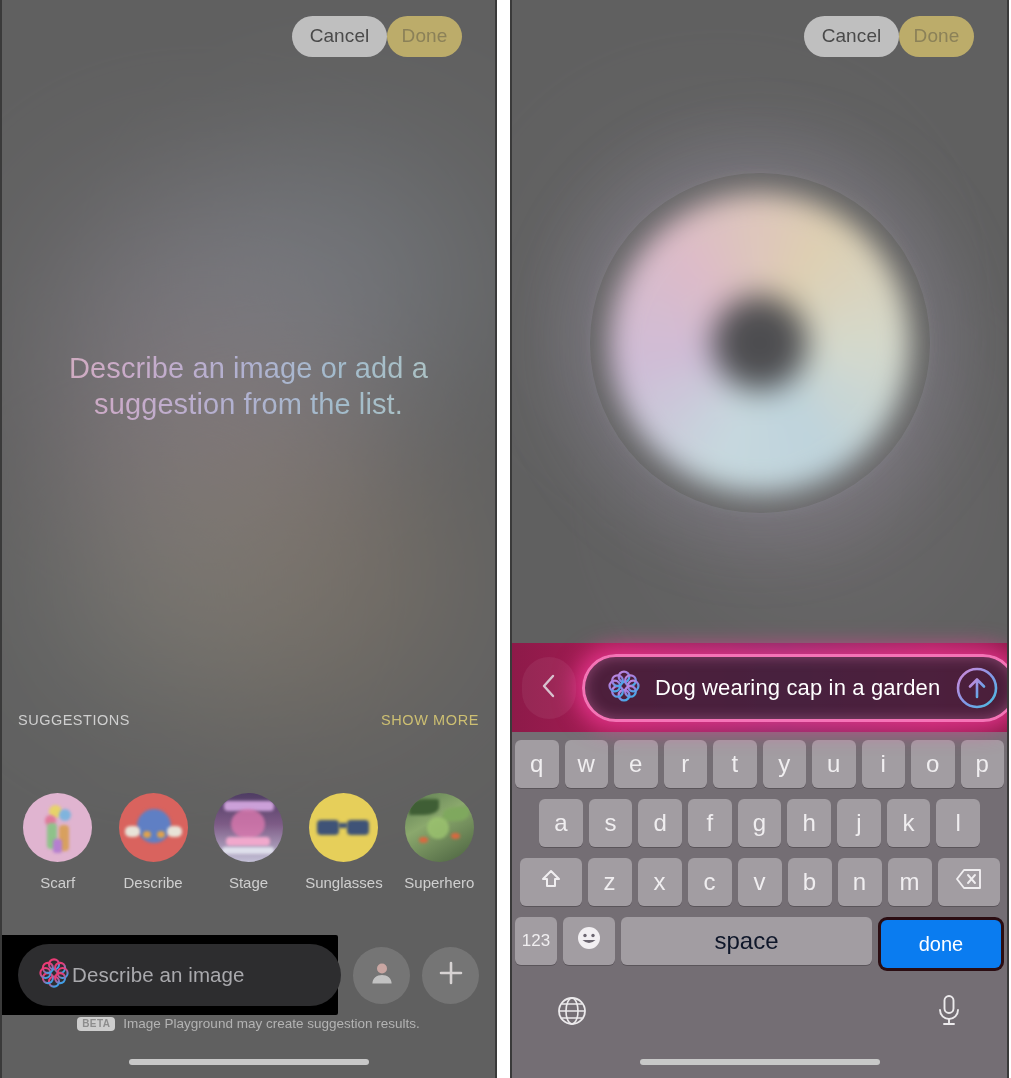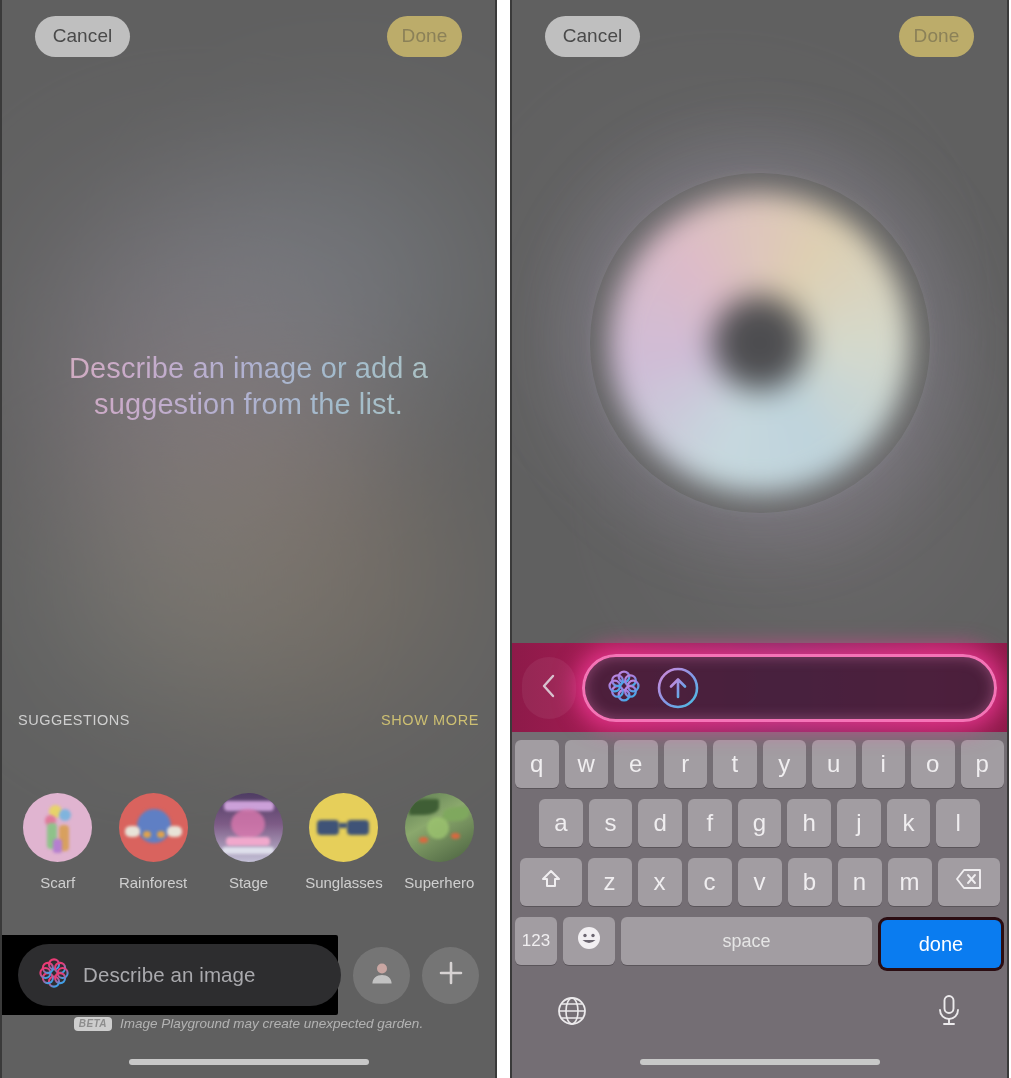--- a/index.html
+++ b/index.html
@@ -26,21 +26,21 @@
 
   
   .wallpaper { position:absolute; inset:0; overflow:hidden; }
   .blob { position:absolute; border-radius:50%; filter:blur(70px); }
 
   .dim { position:absolute; inset:0; background:rgba(90,90,90,0.62); }
 
   
   .topbar {
     position:absolute; left:0; right:0; top:0; height:72px;
-    display:flex; align-items:center; justify-content:space-between;
+    display:flex; align-items:center; justify-content:flex-end;
     padding:11px 33px;
     z-index:6;
   }
   .pill {
     border-radius:100px;
     font-size:19px;
     letter-spacing:.1px;
     display:flex; align-items:center; justify-content:center;
   }
   .pill-cancel {
@@ -108,34 +108,33 @@
     background:#000; border-radius:2px; z-index:7;
   }
   .bottom-bar {
     position:absolute; left:0; right:0; top:944px; height:62px;
     display:flex; align-items:center; padding:0 16px; gap:12px;
     z-index:8;
   }
   .input-field {
     flex:1; height:62px; border-radius:31px;
     background:#2d2d2f;
-    display:flex; align-items:center; gap:13px; padding:0 20px;
+    display:flex; align-items:center; gap:2px; padding:0 20px;
   }
   .input-placeholder { font-size:20.5px; color:#a9a9ad; letter-spacing:.1px; }
   .circ-btn {
     width:57px; height:57px; border-radius:50%;
     background:rgba(150,150,150,0.40);
     display:flex; align-items:center; justify-content:center; flex:none;
   }
   .disclaimer {
     position:absolute; left:0; right:0; top:1016px;
     display:flex; align-items:center; justify-content:center; gap:8px;
     font-size:13.5px; color:#b3b3b3;
     z-index:6;
-    font-style:italic;
   }
   .beta-badge {
     font-size:10px; font-weight:700; letter-spacing:.4px;
     color:#8d8d8d; background:#cdcdcd;
     border-radius:4px; padding:1.5px 5px;
   }
 
   .home-ind {
     position:absolute; bottom:13px; left:50%; transform:translateX(-50%);
     width:240px; height:6px; border-radius:3px; background:#c8c8c8;
@@ -200,21 +199,21 @@
     background:rgba(190,185,190,0.62);
     display:flex; align-items:center; justify-content:center;
     color:#f0eef0; font-size:24px; font-weight:300;
     box-shadow:0 1px 0 rgba(60,55,60,0.45);
   }
   .krow.r1 .key, .krow.r2 .key { width:44px; }
   .krow.r3 .key.letter { width:44px; }
   .key.wide { width:62px; }
   .key.num { width:42px; font-size:17px; }
   .key.emoji { width:52px; font-size:22px; }
-  .key.space { flex:1; font-size:18px; color:#e5e5e5; }
+  .key.space { flex:1; font-size:24px; color:#0f172a; }
   .key.done {
     width:120px; font-size:20px; color:#fff;
     background:#0a7cf0; box-shadow:none;
   }
   .done-highlight {
     padding:3px; background:#2b0d12; border-radius:9px; display:flex;
   }
   .kbottom {
     display:flex; align-items:center; justify-content:space-between;
     padding:4px 40px 0 40px; height:58px;
@@ -267,21 +266,21 @@
       <div class="sugg-item">
         <div class="thumb t-hero">
           <div class="t-art">
             <i style="width:34px;height:34px;left:18px;top:16px;background:#5f7fc4;"></i>
             <i style="width:15px;height:11px;left:6px;top:33px;background:#e8e3d8;border-radius:40%;"></i>
             <i style="width:15px;height:11px;left:48px;top:33px;background:#e8e3d8;border-radius:40%;"></i>
             <i style="width:8px;height:7px;left:24px;top:38px;background:#e0a24c;"></i>
             <i style="width:8px;height:7px;left:38px;top:38px;background:#e0a24c;"></i>
           </div>
         </div>
-        <span class="thumb-label">Rainforest</span>
+        <span class="thumb-label">Describe</span>
       </div>
 
       <div class="sugg-item">
         <div class="thumb t-stage">
           <div class="t-art">
             <i style="width:50px;height:10px;left:10px;top:8px;background:#cba0d8;border-radius:4px;"></i>
             <i style="width:34px;height:30px;left:17px;top:16px;background:#e07ab0;opacity:.75;"></i>
             <i style="width:44px;height:9px;left:12px;top:44px;background:#f0a8cc;border-radius:4px;"></i>
             <i style="width:52px;height:7px;left:8px;top:54px;background:#dfe0ec;border-radius:3px;"></i>
           </div>
@@ -356,21 +355,21 @@
         <span>
           <svg width="30" height="30" viewBox="0 0 30 30">
             <path d="M15 5 V25 M5 15 H25" stroke="#d6d2d2" stroke-width="2.6" stroke-linecap="round"></path>
           </svg>
         </span>
       </div>
     </div>
 
     <div class="disclaimer">
       <span class="beta-badge">BETA</span>
-      <span>Image Playground may create unexpected garden.</span>
+      <span>Image Playground may create suggestion results.</span>
     </div>
 
     <div class="home-ind"></div>
   </div>
 
   <div class="gap"></div>
 
   <div class="panel panel-right">
 
     <div class="wallpaper">
@@ -413,20 +412,21 @@
               <circle cx="22.1" cy="10.9" r="5.0"></circle>
               <circle cx="24.6" cy="16" r="5.0"></circle>
               <circle cx="22.1" cy="21.1" r="5.0"></circle>
               <circle cx="16" cy="24.6" r="5.0"></circle>
               <circle cx="9.9" cy="21.1" r="5.0"></circle>
               <circle cx="7.4" cy="16" r="5.0"></circle>
               <circle cx="9.9" cy="10.9" r="5.0"></circle>
             </g>
           </svg>
         </span>
+        <span class="prompt-text">Dog wearing cap in a garden</span>
         <span class="send-btn">
           <svg width="46" height="46" viewBox="0 0 46 46">
             <defs>
               <linearGradient id="sendG" x1="0" y1="0" x2="1" y2="1">
                 <stop offset="0%" stop-color="#d488d8"></stop>
                 <stop offset="55%" stop-color="#7f9ae8"></stop>
                 <stop offset="100%" stop-color="#46c0e0"></stop>
               </linearGradient>
             </defs>
             <circle cx="23" cy="23" r="19" fill="none" stroke="url(#sendG)" stroke-width="2.6"></circle>

